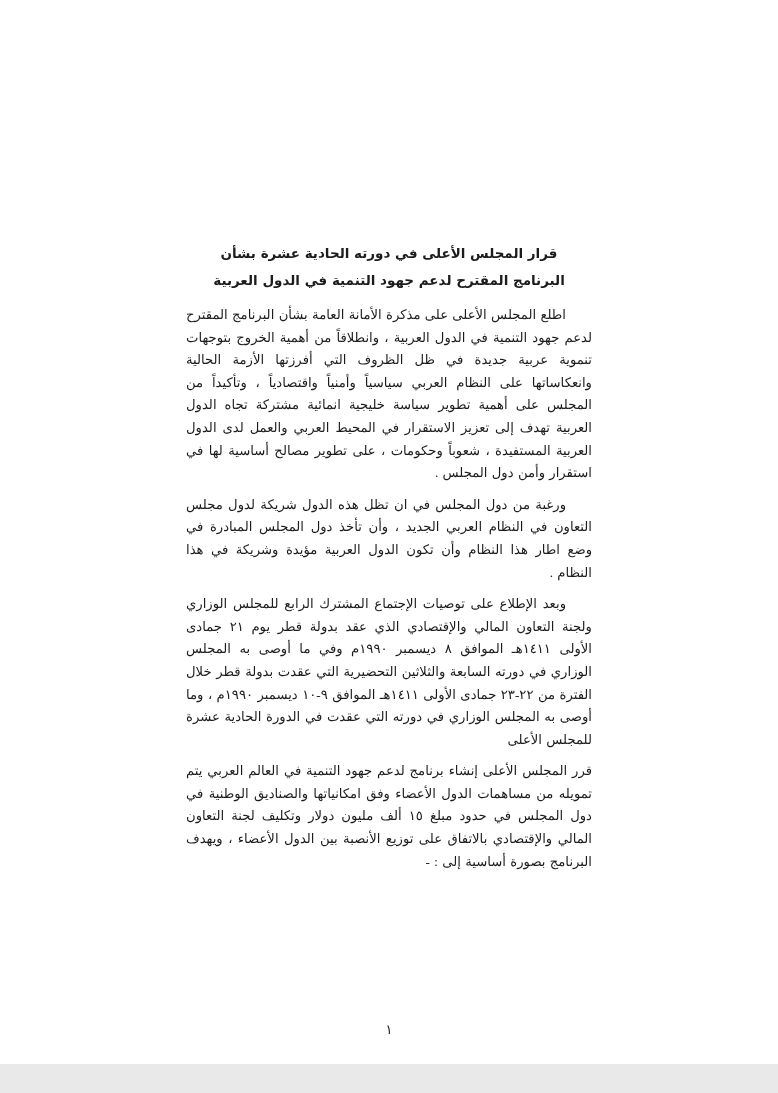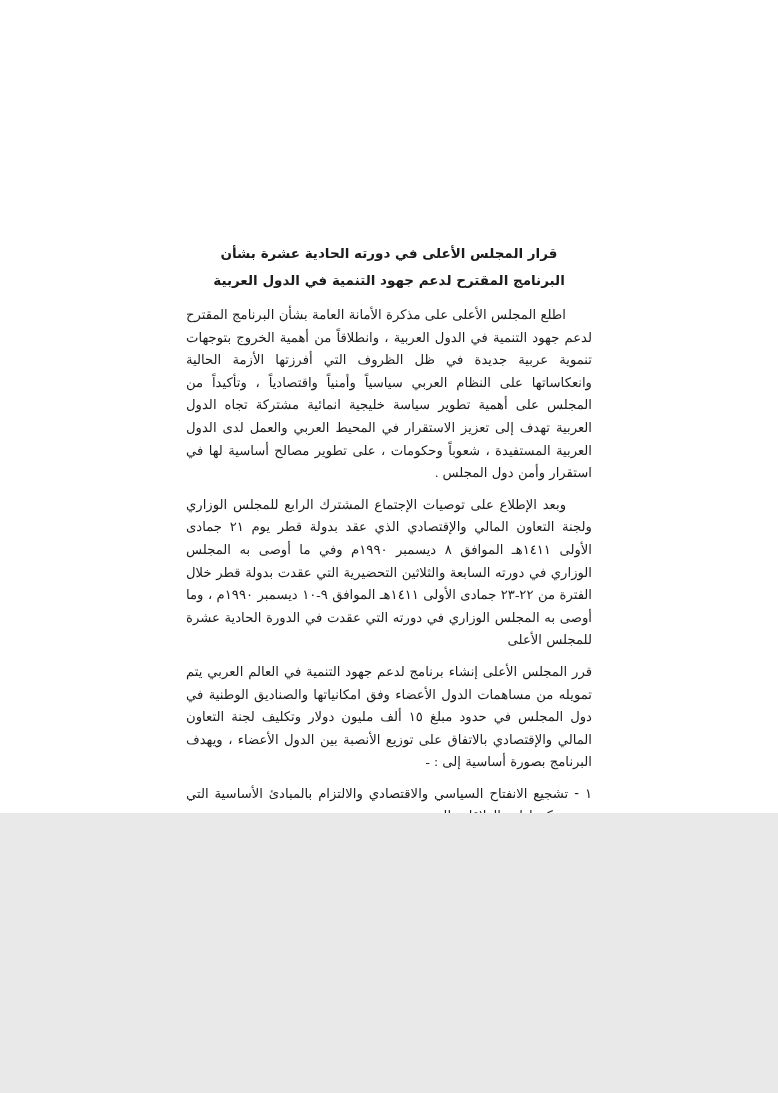--- a/index.html
+++ b/index.html
@@ -3,21 +3,21 @@
 <meta charset="utf-8">
 <style>
   html, body {
     margin: 0;
     padding: 0;
     background: #e9e9e9;
   }
   .page {
     position: relative;
     width: 778px;
-    height: 813px;
+    height: 1064px;
     margin: 0 auto;
     background: #ffffff;
     font-family: "DejaVu Sans", sans-serif;
     color: #1c1c1c;
     overflow: hidden;
   }
   .content {
     position: absolute;
     top: 240px;
     right: 186px;
@@ -72,23 +72,21 @@
 </head>
 <body>
 
 <div class="page">
   <div class="content">
 
     <p class="doc-title">قرار المجلس الأعلى في دورته الحادية عشرة بشأن</p>
     <p class="doc-title second">البرنامج المقترح لدعم جهود التنمية في الدول العربية</p>
 
     <p class="body-para">اطلع المجلس الأعلى على مذكرة الأمانة العامة بشأن البرنامج المقترح لدعم جهود التنمية في الدول العربية ، وانطلاقاً من أهمية الخروج بتوجهات تنموية عربية جديدة في ظل الظروف التي أفرزتها الأزمة الحالية وانعكاساتها على النظام العربي سياسياً وأمنياً واقتصادياً ، وتأكيداً من المجلس على أهمية تطوير سياسة خليجية انمائية مشتركة تجاه الدول العربية تهدف إلى تعزيز الاستقرار في المحيط العربي والعمل لدى الدول العربية المستفيدة ، شعوباً وحكومات ، على تطوير مصالح أساسية لها في استقرار وأمن دول المجلس .</p>
+    <p class="body-para">ورغبة من دول المجلس في ان تظل هذه الدول شريكة لدول مجلس التعاون في النظام العربي الجديد ، وأن تأخذ دول المجلس المبادرة في وضع اطار هذا النظام وأن تكون الدول العربية مؤيدة وشريكة في هذا النظام .</p>
     <p class="body-para">وبعد الإطلاع على توصيات الإجتماع المشترك الرابع للمجلس الوزاري ولجنة التعاون المالي والإقتصادي الذي عقد بدولة قطر يوم ٢١ جمادى الأولى ١٤١١هـ الموافق ٨ ديسمبر ١٩٩٠م وفي ما أوصى به المجلس الوزاري في دورته السابعة والثلاثين التحضيرية التي عقدت بدولة قطر خلال الفترة من ٢٢-٢٣ جمادى الأولى ١٤١١هـ الموافق ٩-١٠ ديسمبر ١٩٩٠م ، وما أوصى به المجلس الوزاري في دورته التي عقدت في الدورة الحادية عشرة للمجلس الأعلى</p>
     <p class="body-para flush">قرر المجلس الأعلى إنشاء برنامج لدعم جهود التنمية في العالم العربي يتم تمويله من مساهمات الدول الأعضاء وفق امكانياتها والصناديق الوطنية في دول المجلس في حدود مبلغ ١٥ ألف مليون دولار وتكليف لجنة التعاون المالي والإقتصادي بالاتفاق على توزيع الأنصبة بين الدول الأعضاء ، ويهدف البرنامج بصورة أساسية إلى : -</p>
 
-    <div class="list-item">
-      <span class="marker">١ -</span><span>تشجيع الانفتاح السياسي والاقتصادي والالتزام بالمبادئ الأساسية التي تحكم ادارة العلاقات العربية .</span>
-    </div>
 
   </div>
 
   <div class="page-number">١</div>
 </div>
 
 </body></html>

